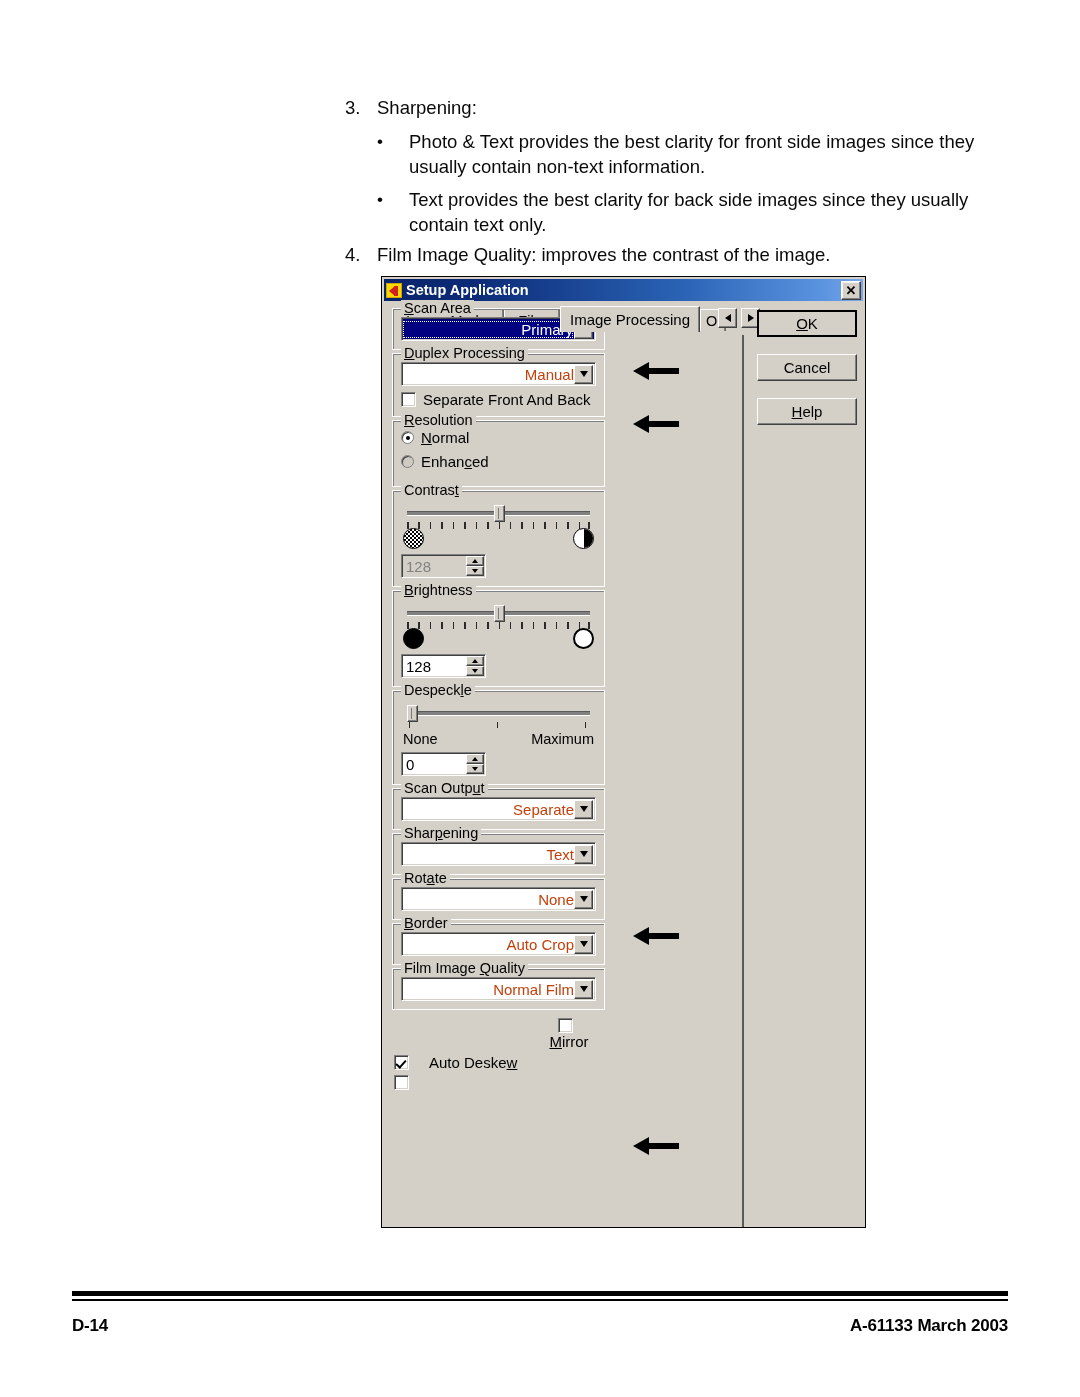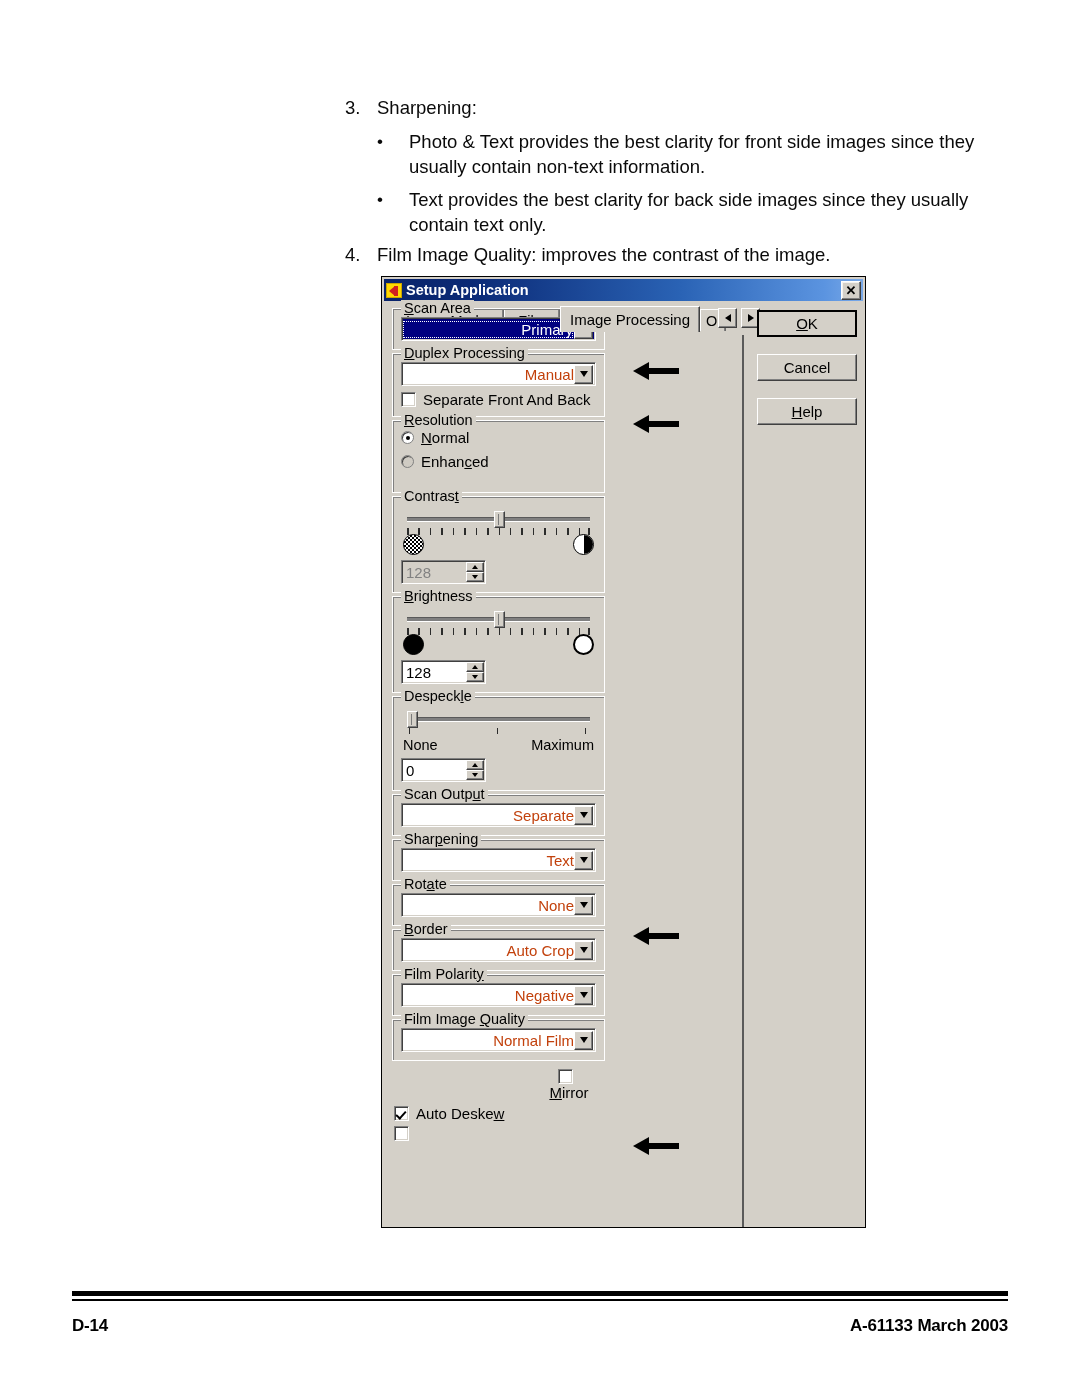--- a/index.html
+++ b/index.html
@@ -288,21 +288,21 @@
         <span class="combo-btn">
             <i class="tri-d"></i>
           </span>
       </div>
       <div class="cbrow">
         <span class="cbox"></span>
         <span class="cblabel">Separate Front And Back</span>
       </div>
     </div>
 
-    <div class="grp" style="width:213px;padding-top:6px;padding-bottom:22px;">
+    <div class="grp" style="width:213px;padding-top:6px;padding-bottom:16px;">
       <span class="grp-lbl"><span class="ul">R</span>esolution</span>
       <div class="cbrow" style="margin-top:2px;">
         <span class="radio on"></span>
         <span class="cblabel"><span class="ul">N</span>ormal</span>
       </div>
       <div class="cbrow" style="margin-top:7px;">
         <span class="radio off"></span>
         <span class="cblabel">Enhan<span class="ul">c</span>ed</span>
       </div>
     </div>
@@ -452,45 +452,36 @@
     <div class="grp" style="width:213px;">
       <span class="grp-lbl"><span class="ul">B</span>order</span>
       <div class="combo">
         <span class="val">Auto Crop</span>
         <span class="combo-btn">
             <i class="tri-d"></i>
           </span>
       </div>
     </div>
 
-    <div class="grp" style="width:213px;">
-      <span class="grp-lbl">Film Polarit<span class="ul">y</span></span>
-      <div class="combo">
-        <span class="val">Negative</span>
-        <span class="combo-btn">
-            <i class="tri-d"></i>
-          </span>
-      </div>
-    </div>
 
     <div class="grp" style="width:213px;">
       <span class="grp-lbl">Film Image <span class="ul">Q</span>uality</span>
       <div class="combo">
         <span class="val">Normal Film</span>
         <span class="combo-btn">
             <i class="tri-d"></i>
           </span>
       </div>
     </div>
 
     <div class="cbrow" style="margin-top:8px;margin-left:2px;flex-direction:column;">
       <span class="cbox"></span>
       <span class="cblabel"><span class="ul">M</span>irror</span>
     </div>
-    <div class="cbrow" style="margin-top:4px;margin-left:2px;">
+    <div class="cbrow" style="margin-top:4px;margin-left:2px;gap:13px;">
       <span class="cbox on"></span>
       <span class="cblabel">Auto Deske<span class="ul">w</span></span>
     </div>
     <div class="cbrow" style="margin-top:4px;margin-left:2px;">
       <span class="cbox"></span>
     </div>
   </div>
 
   <div class="btncol">
     <div class="btn def">

